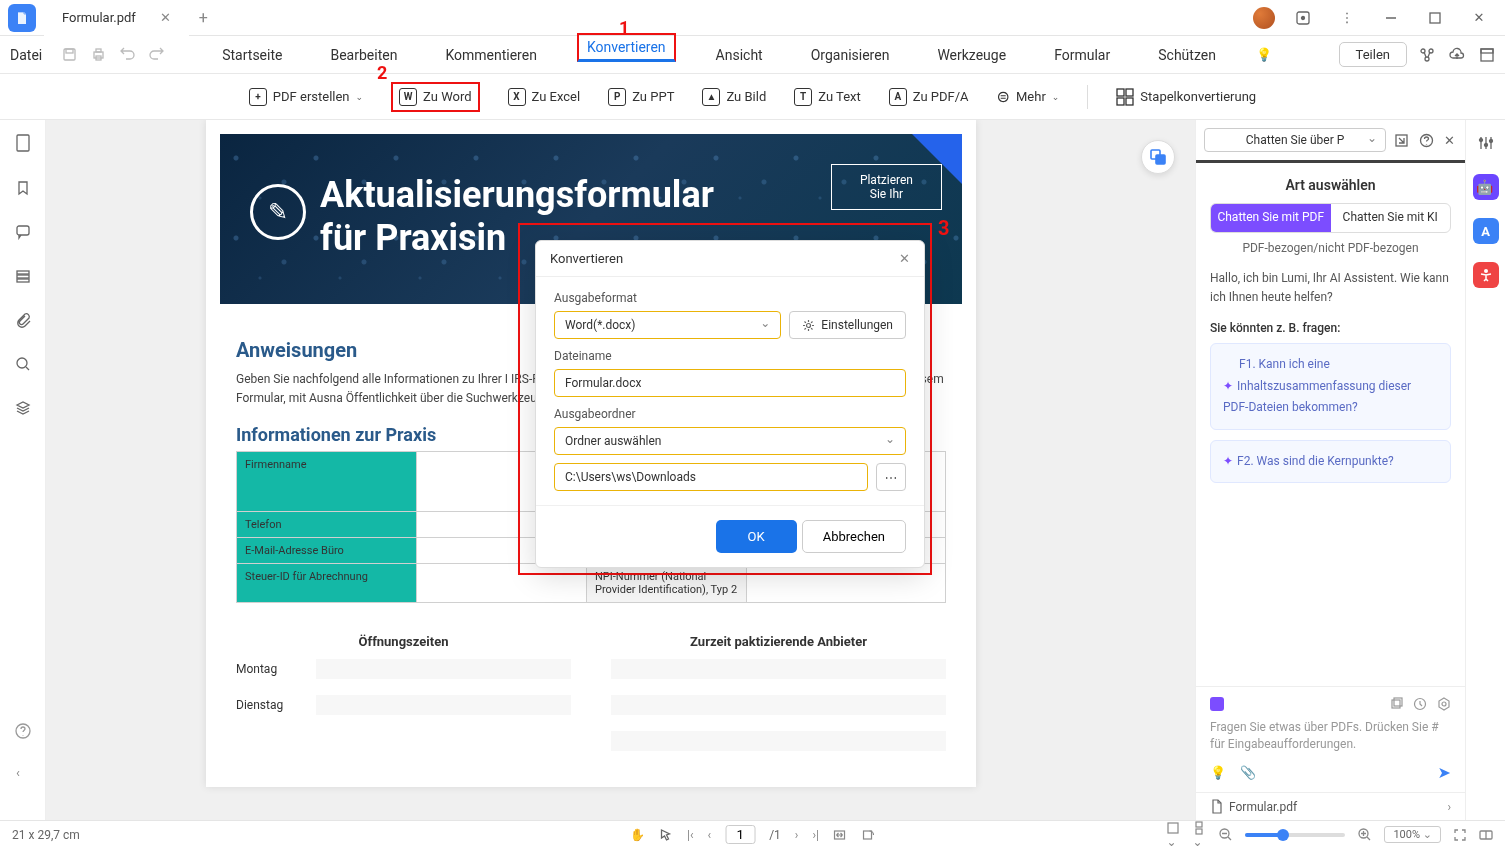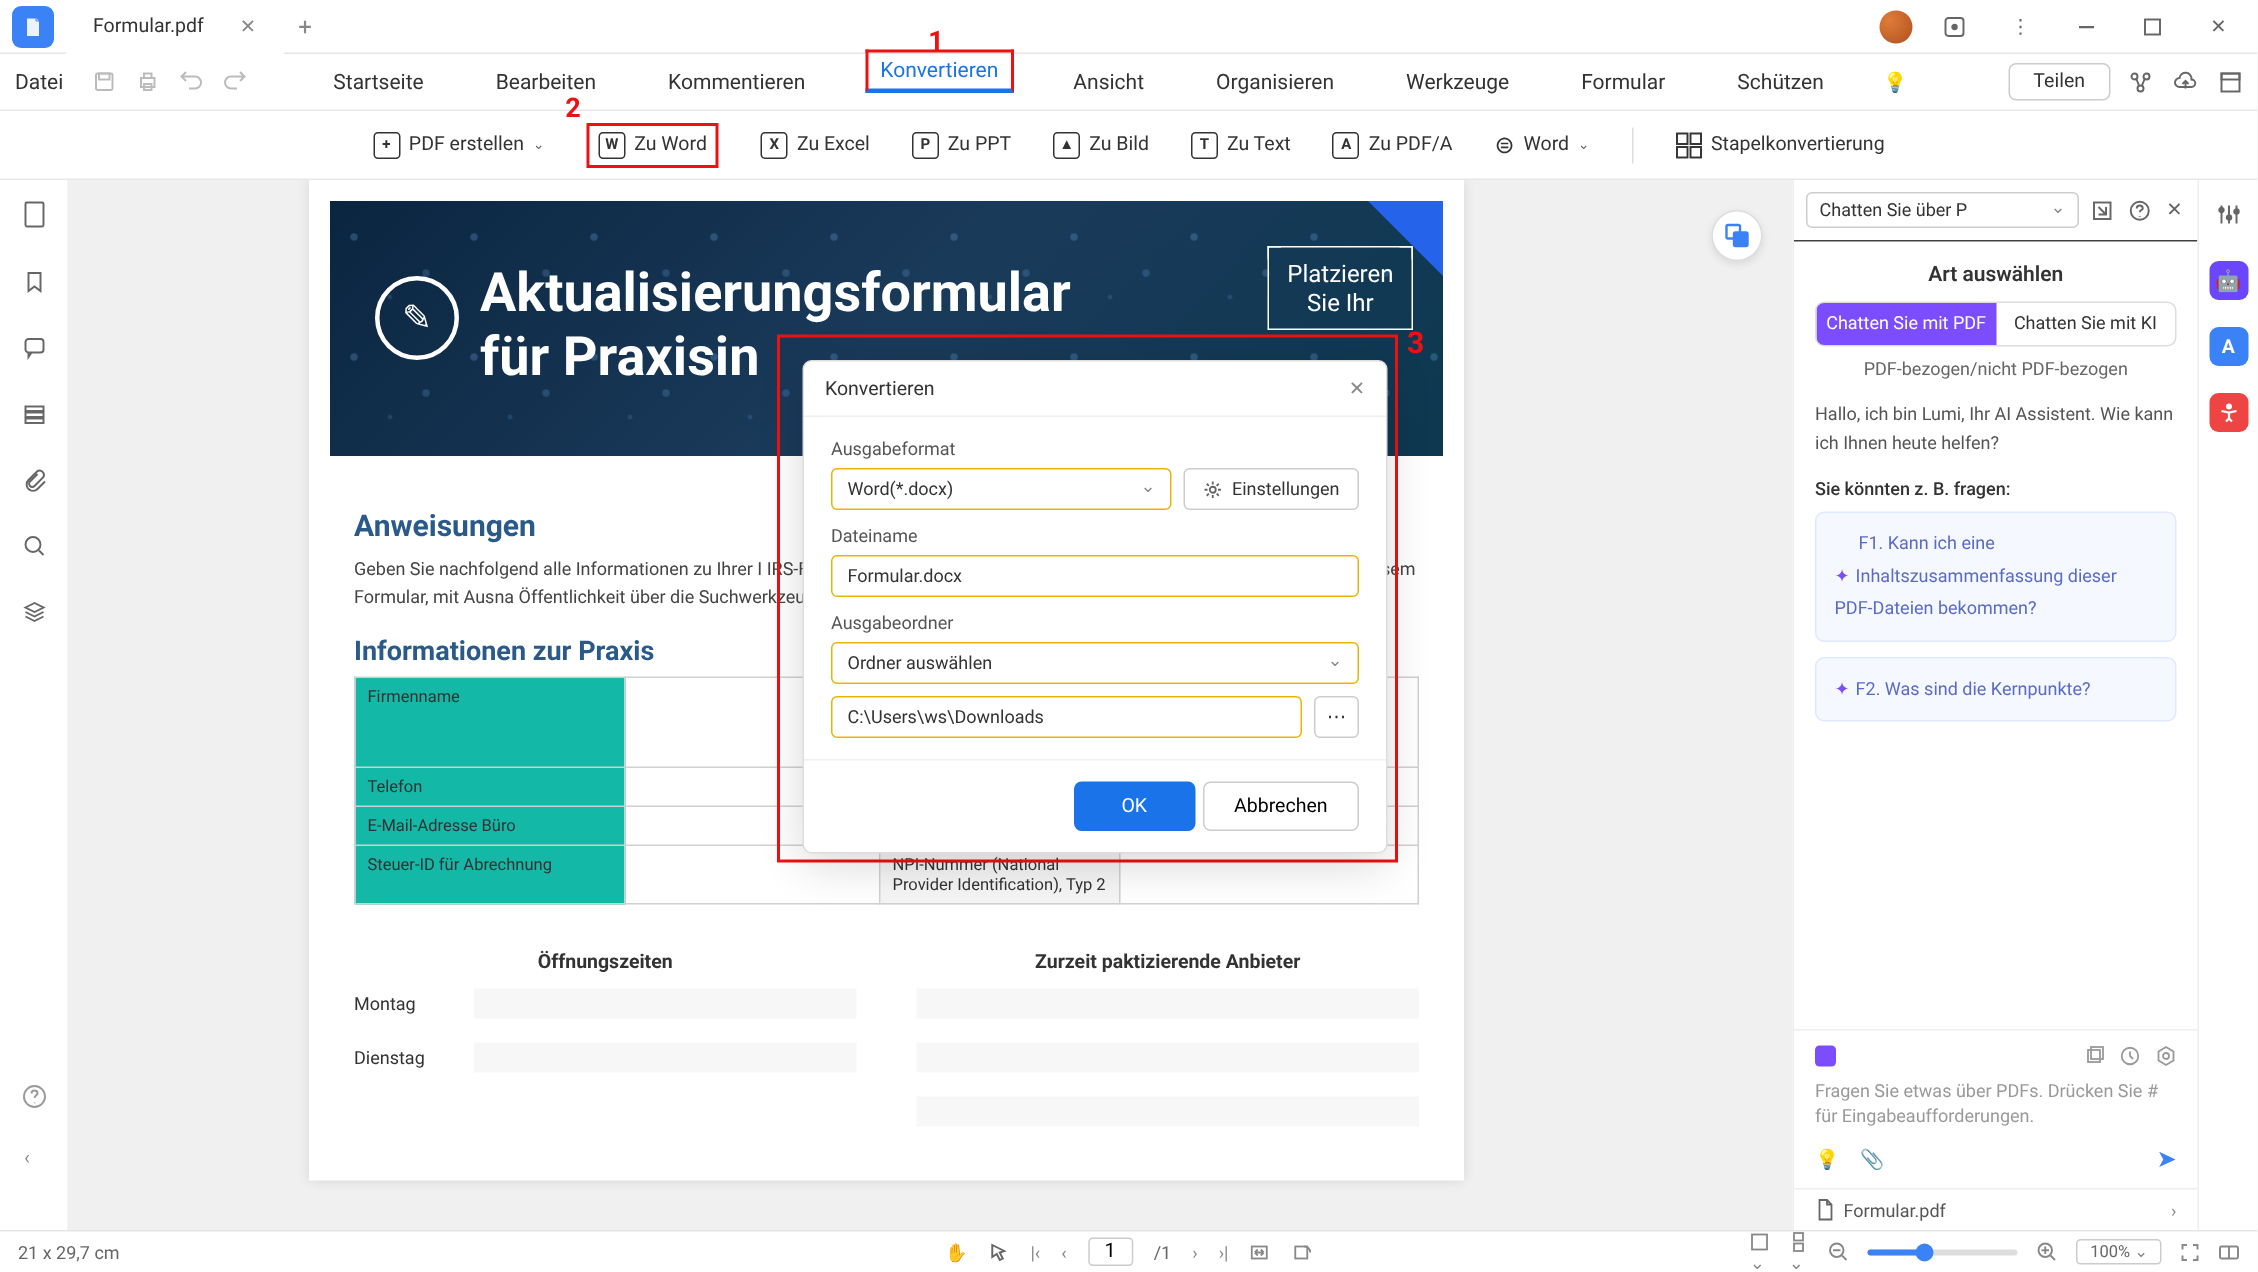--- a/index.html
+++ b/index.html
@@ -45,21 +45,21 @@
 .left-bottom { position: absolute; bottom: 40px; left: 14px; color: #999; }
 .left-collapse { position: absolute; bottom: 70px; left: 14px; color: #888; }
 
 .canvas { flex: 1; background: #f0f0f0; position: relative; overflow: hidden; }
 .page { position: absolute; top: 0; left: 160px; width: 770px; background: #fff; box-shadow: 0 0 8px rgba(0,0,0,0.1); }
 .banner { height: 170px; background: linear-gradient(135deg, #0a2540, #1a3a5a, #0d3850); position: relative; overflow: hidden; margin: 14px; }
 .banner::before { content: ""; position: absolute; inset: 0; background-image: radial-gradient(circle at 20% 30%, rgba(100,160,220,0.3) 2px, transparent 3px), radial-gradient(circle at 80% 60%, rgba(100,160,220,0.25) 2px, transparent 3px), radial-gradient(circle at 50% 80%, rgba(100,160,220,0.2) 1px, transparent 2px); background-size: 80px 80px; }
 .banner-corner { position: absolute; top: 0; right: 0; width: 0; height: 0; border-style: solid; border-width: 0 50px 50px 0; border-color: transparent #2563eb transparent transparent; }
 .banner-icon { position: absolute; left: 30px; top: 50px; width: 56px; height: 56px; border: 3px solid #fff; border-radius: 50%; display: flex; align-items: center; justify-content: center; color: #fff; font-size: 24px; }
 .banner-title { position: absolute; left: 100px; top: 40px; color: #fff; font-size: 36px; font-weight: bold; font-family: Georgia, serif; line-height: 1.2; }
-.banner-logo { position: absolute; right: 20px; top: 30px; border: 1px solid #fff; padding: 8px 12px; color: #fff; font-size: 16px; text-align: center; }
+.banner-logo { position: absolute; right: 20px; top: 30px; border: 1px solid #fff; padding: 8px 28px; color: #fff; font-size: 12px; text-align: center; }
 .banner-logo::before, .banner-logo::after { content: ""; position: absolute; width: 8px; height: 8px; border: 1px solid #fff; }
 .banner-logo::before { top: -1px; left: -1px; border-right: none; border-bottom: none; }
 .banner-logo::after { top: -1px; right: -1px; border-left: none; border-bottom: none; }
 
 .content { padding: 20px 30px; }
 .h2 { color: #2a5a8a; font-size: 20px; font-weight: 700; margin-bottom: 8px; }
 .ptext { font-size: 12px; color: #444; line-height: 1.6; margin-bottom: 16px; }
 .h3 { color: #2a5a8a; font-size: 18px; font-weight: 700; margin: 14px 0 6px; }
 .form-table { width: 100%; border-collapse: collapse; font-size: 11px; }
 .form-table td { border: 1px solid #d0d0d0; padding: 6px 8px; vertical-align: top; }
@@ -86,21 +86,21 @@
 .dsettings { border: 1px solid #ccc; border-radius: 4px; padding: 6px 12px; font-size: 12px; display: flex; align-items: center; gap: 6px; cursor: pointer; }
 .dmore { width: 30px; border: 1px solid #ccc; border-radius: 4px; display: flex; align-items: center; justify-content: center; cursor: pointer; }
 .dialog-foot { padding: 14px 18px; display: flex; justify-content: flex-end; gap: 5px; border-top: 1px solid #f0f0f0; }
 .btn-ok { background: #1a73e8; color: #fff; border: none; padding: 8px 32px; border-radius: 5px; font-size: 13px; cursor: pointer; }
 .btn-cancel { background: #fff; border: 1px solid #ccc; padding: 8px 20px; border-radius: 5px; font-size: 13px; cursor: pointer; }
 .red-box-3 { position: absolute; left: 518px; top: 223px; width: 414px; height: 352px; border: 2px solid #e11; z-index: 99; pointer-events: none; }
 .red-3-num { position: absolute; left: 938px; top: 216px; color: #e11; font-size: 20px; font-weight: bold; z-index: 101; }
 
 
 .right-panel { width: 270px; background: #fff; border-left: 1px solid #eee; display: flex; flex-direction: column; }
-.rp-head { display: flex; align-items: center; padding: 8px; gap: 6px; border-bottom: 1px solid #404040; }
+.rp-head { display: flex; align-items: center; padding: 8px; gap: 6px; border-bottom: 3px solid #404040; text-align: center; }
 .rp-select { flex: 1; border: 1px solid #ccc; border-radius: 4px; padding: 4px 8px; font-size: 12px; position: relative; }
 .rp-select::after { content: "⌄"; position: absolute; right: 8px; top: 2px; color: #888; }
 .rp-hicon { color: #666; cursor: pointer; padding: 2px; }
 .rp-title { text-align: center; font-weight: 600; font-size: 14px; padding: 14px 0 10px; }
 .rp-tabs { display: flex; border: 1px solid #ddd; border-radius: 6px; margin: 0 14px; overflow: hidden; font-size: 12px; }
 .rp-tab { flex: 1; text-align: center; padding: 6px 4px; cursor: pointer; line-height: 1.3; }
 .rp-tab.active { background: #7c4dff; color: #fff; }
 .rp-sub { text-align: center; font-size: 12px; color: #666; padding: 8px 0 14px; }
 .rp-msg { padding: 0 14px; font-size: 12px; color: #555; line-height: 1.6; }
 .rp-suggest-h { padding: 14px 14px 8px; font-size: 12px; color: #333; font-weight: 500; }
@@ -270,21 +270,21 @@
   <div class="tool-btn">
     <span class="ticon">T</span>
     <span>Zu Text</span>
   </div>
   <div class="tool-btn">
     <span class="ticon">A</span>
     <span>Zu PDF/A</span>
   </div>
   <div class="tool-btn">
     <span style="font-size:16px;">⊜</span>
-    <span>Word</span>
+    <span>Mehr</span>
       <span style="font-size:9px; color:#666;">⌄</span>
   </div>
   <div style="width:1px;height:24px;background:#ddd;"></div>
   <div class="tool-btn">
     <span>
         <svg width="18" height="18" fill="none" stroke="#333" stroke-width="1.3">
           <rect x="1" y="1" width="7" height="7"></rect>
           <rect x="10" y="1" width="7" height="7"></rect>
           <rect x="1" y="10" width="7" height="7"></rect>
           <rect x="10" y="10" width="7" height="7"></rect>

